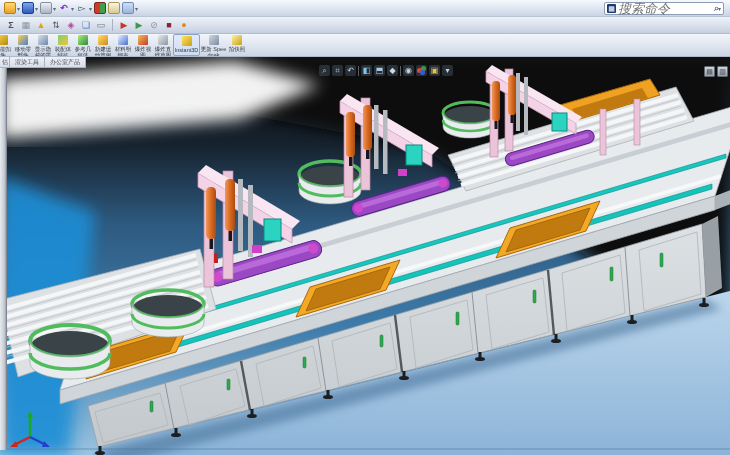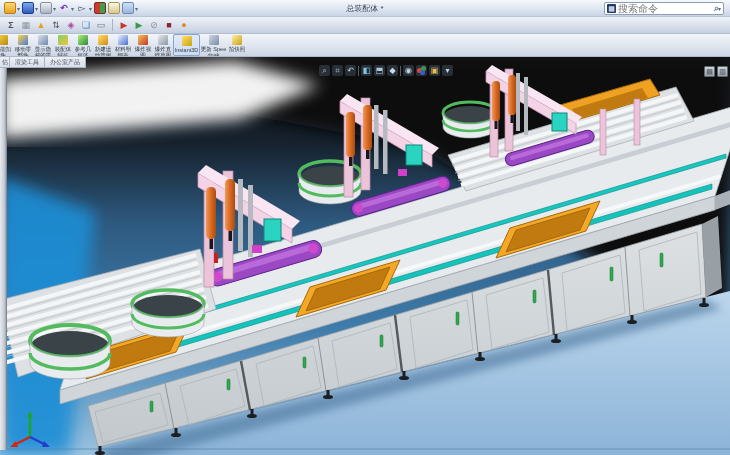--- a/index.html
+++ b/index.html
@@ -22,22 +22,22 @@
   .ic-rebuild { background:linear-gradient(90deg,#d03a2a 50%,#3da048 50%); border:1px solid #7a2a20; }
   .ic-props { background:linear-gradient(#fdf6e0,#d8c890); border:1px solid #a89858; }
   .ic-window { background:linear-gradient(#cfe0f4,#9ab6dc); border:1px solid #6d8cb8; }
   .win-title { position:absolute; left:0; right:0; text-align:center; font-size:8px;
     color:#3a4456; pointer-events:none; }
   .searchbox { position:absolute; right:6px; top:2px; width:120px; height:13px;
     background:#fff; border:1px solid #8e9cb4; border-radius:2px;
     display:flex; align-items:center; padding:0 2px; }
   .sw-logo { width:9px; height:9px; background:#1c3a6e; color:#fff; font-size:7px;
     line-height:9px; text-align:center; border-radius:1px; flex:0 0 9px; }
-  .searchbox input { flex:1; border:0; outline:0; font-size:10px; color:#9aa4b2;
-    min-width:0; padding:0 2px; font-family:"Liberation Sans",sans-serif; background:transparent; }
+  .searchbox input { flex:1; border:0; outline:0; font-size:13px; color:#9aa4b2;
+    min-width:0; padding:0 2px; font-family:"Liberation Sans",sans-serif; background:transparent;font-style:italic; }
   .mag { font-size:9px; color:#6b7890; font-weight:bold; }
 
   
   .menurow { position:absolute; left:0; top:17px; width:730px; height:17px;
     background:linear-gradient(#eef2f8,#d3dbe8 70%,#c4cfdf);
     border-bottom:1px solid #b2bdce; display:flex; align-items:center; gap:3px;
     padding-left:5px; }
   .m-ic { width:12px; height:12px; font-size:9px; line-height:12px; text-align:center;
     border-radius:2px; }
   .m-sep { width:1px; height:12px; background:#a8b2c2; margin:0 2px; }
@@ -116,21 +116,20 @@
       <span class="caret">▾</span>
     <div class="qa ic-undo">↶</div>
       <span class="caret">▾</span>
     <div class="qa ic-select">▻</div>
       <span class="caret">▾</span>
     <div class="qa ic-rebuild"></div>
     <div class="qa ic-props"></div>
     <div class="qa ic-window"></div>
       <span class="caret">▾</span>
   </div>
-  <div class="win-title">总装配体 *</div>
   <div class="searchbox">
     <div class="sw-logo">▦</div>
     <input placeholder="搜索命令" style="">
     <span class="mag">⌕</span>
     <span class="caret">▾</span>
   </div>
 </div>
 
 <div class="menurow">
   <div class="m-ic" style="color:#4a5568;font-weight:bold">Σ</div>

